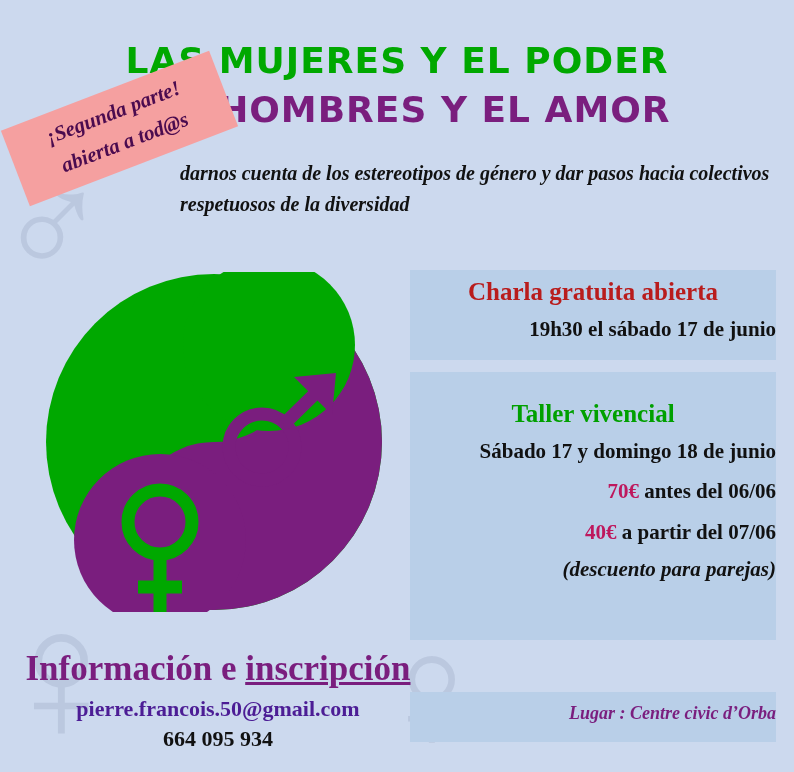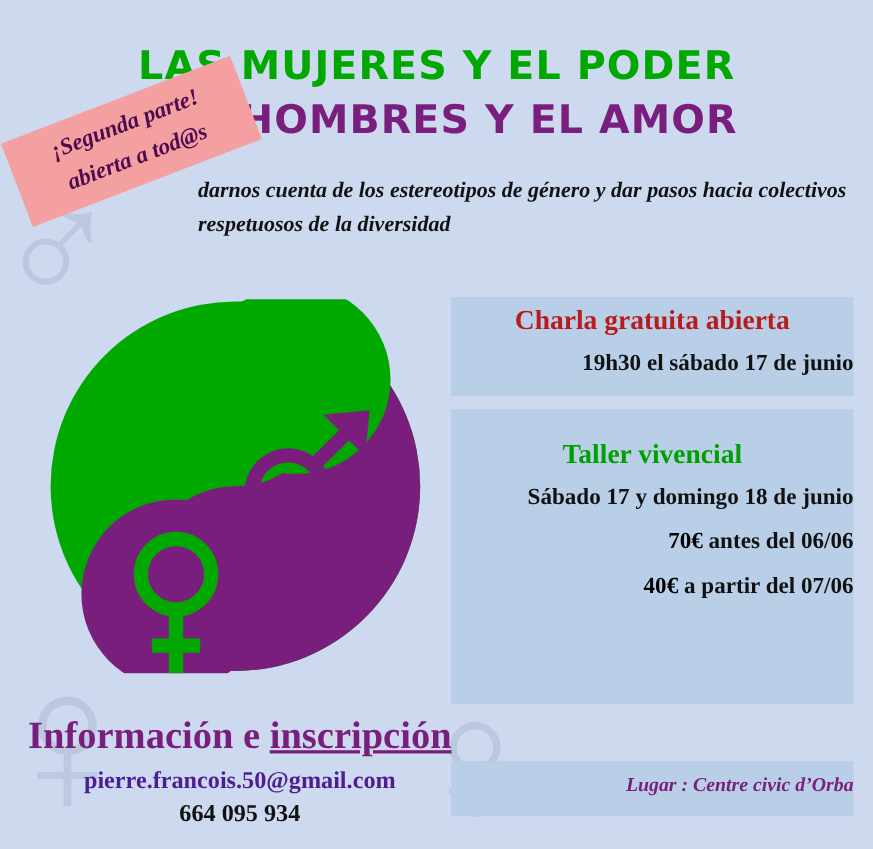--- a/index.html
+++ b/index.html
@@ -139,21 +139,21 @@
     text-align: right;
     font-family: "Liberation Serif", serif;
     font-weight: bold;
     font-size: 21px;
     color: #111111;
     margin-top: 9px;
     line-height: 1.35;
     margin-left: 48px;
   }
   .box-line.purple-price { margin-top: 12px; }
-  .price-amt { color: #000000; }
+  .price-amt { color: #be185d; }
   .box-line.italic { font-style: italic; }
 
   #lugar-text {
     text-align: right;
     font-family: "Liberation Serif", serif;
     font-weight: bold;
     font-style: italic;
     font-size: 18px;
     color: #7a1e7e;
     margin-top: 11px;
@@ -242,20 +242,21 @@
 
 <div class="box" id="box-taller">
   <div class="box-head-green alt">Taller vivencial</div>
   <div class="box-line">Sábado 17 y domingo 18 de junio</div>
   <div class="box-line purple-price">
     <span class="price-amt">70€</span><span> antes del 06/06</span>
   </div>
   <div class="box-line purple-price">
     <span class="price-amt">40€</span><span> a partir del 07/06</span>
   </div>
+  <div class="box-line italic">(descuento para parejas)</div>
 </div>
 
 <div class="box" id="box-lugar">
   <div id="lugar-text">Lugar : Centre civic d’Orba</div>
 </div>
 
 <div id="contact">
   <div id="contact-title">
     <span>Información e </span><span class="ul">inscripción</span>
   </div>

